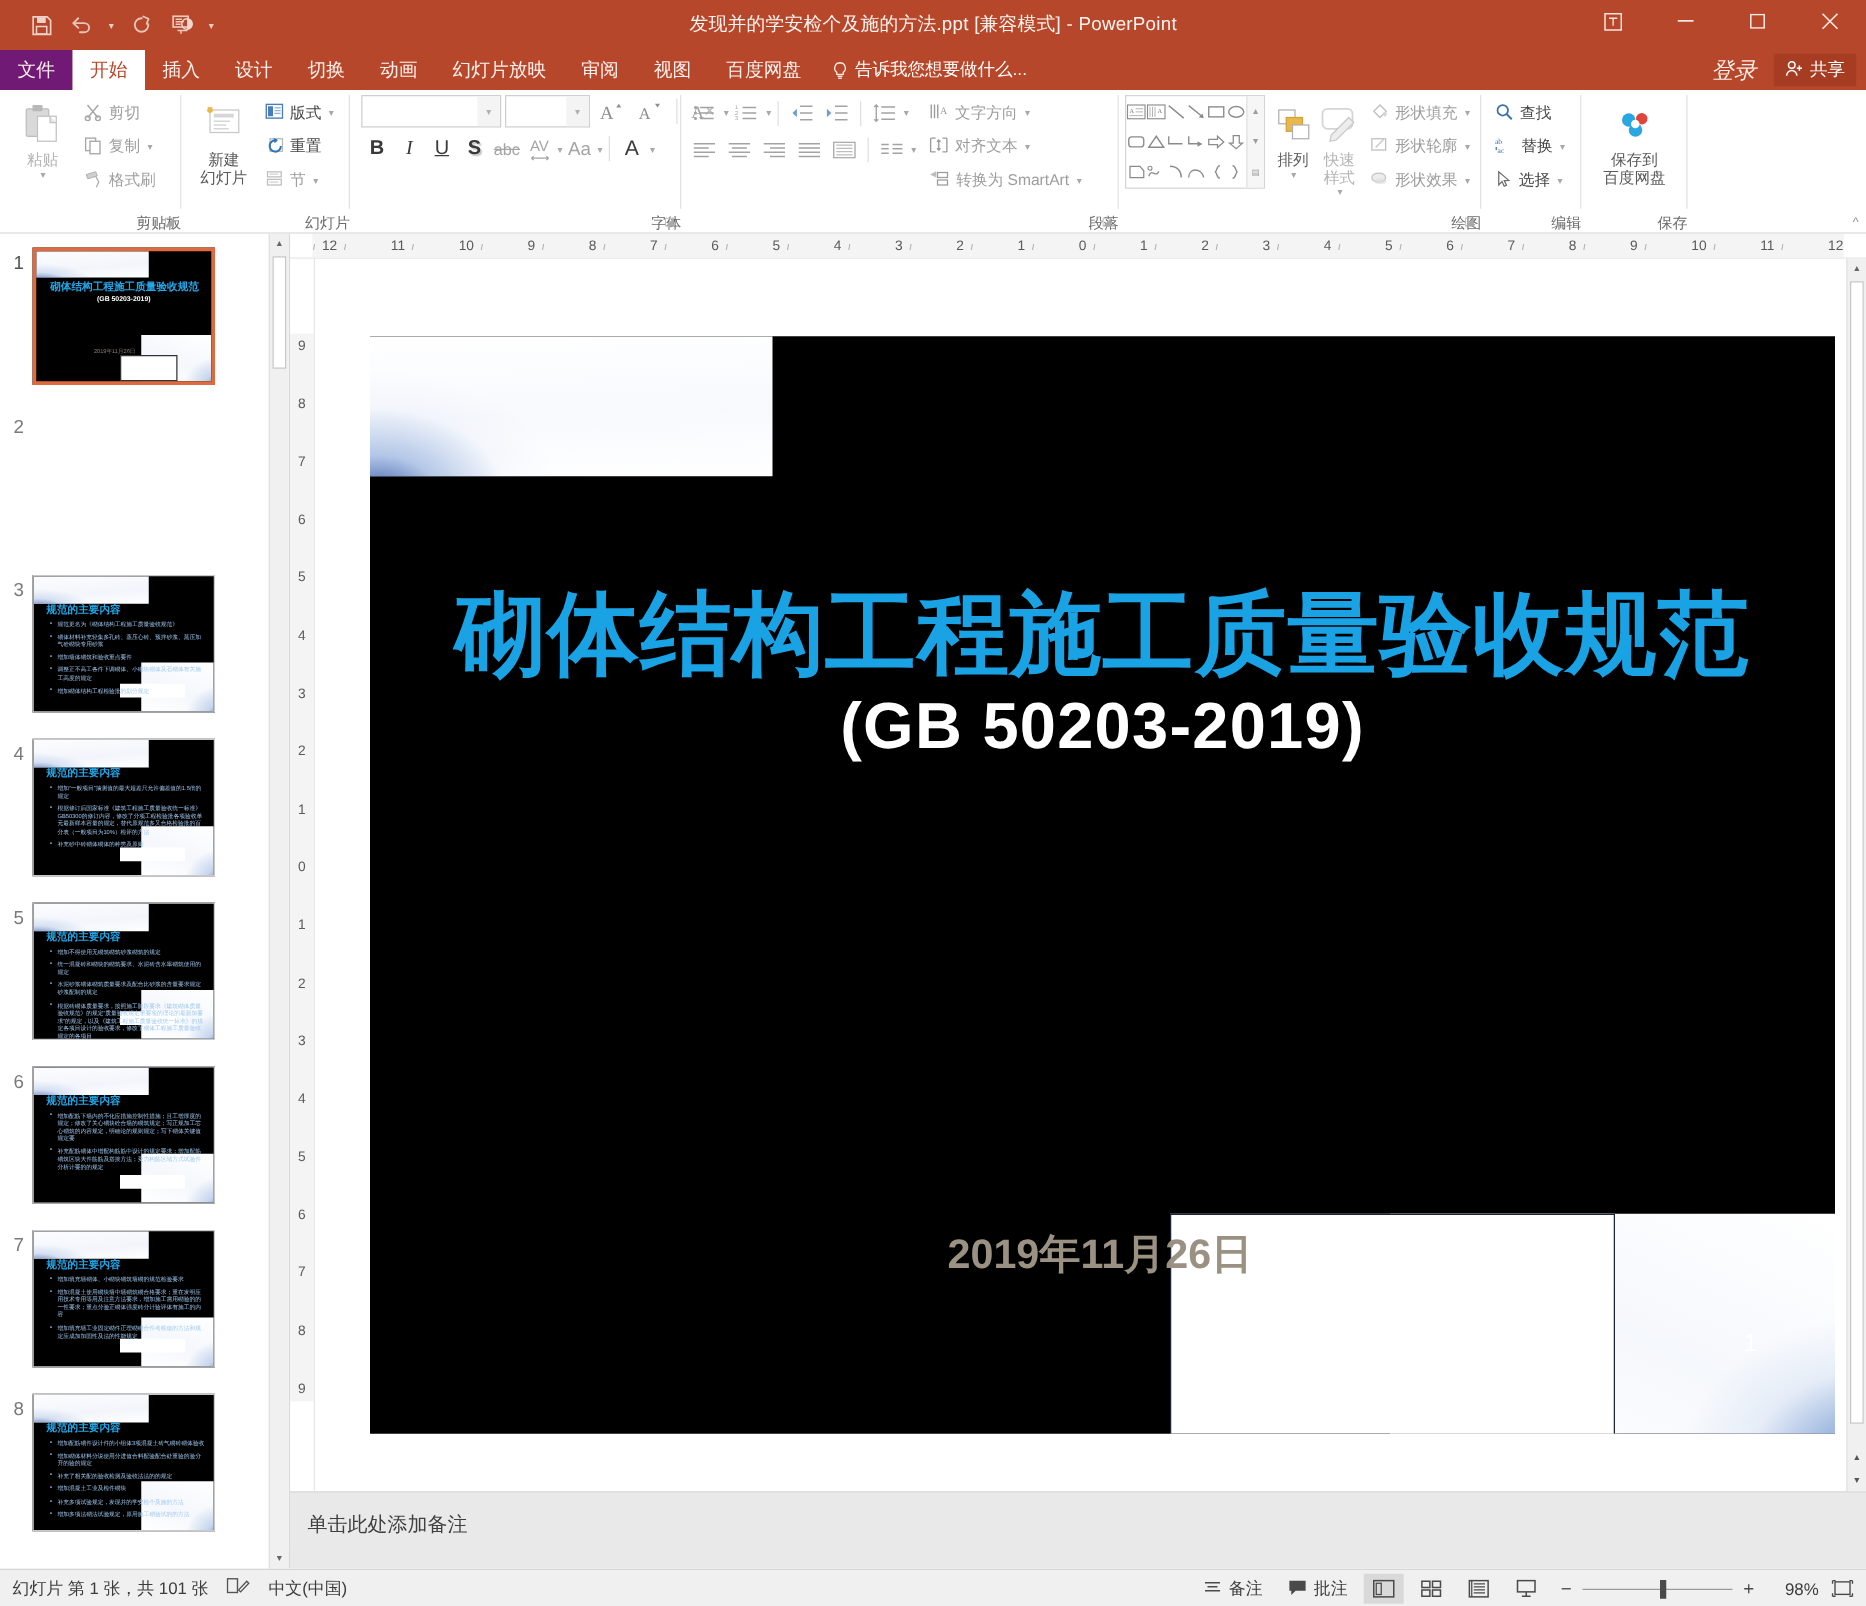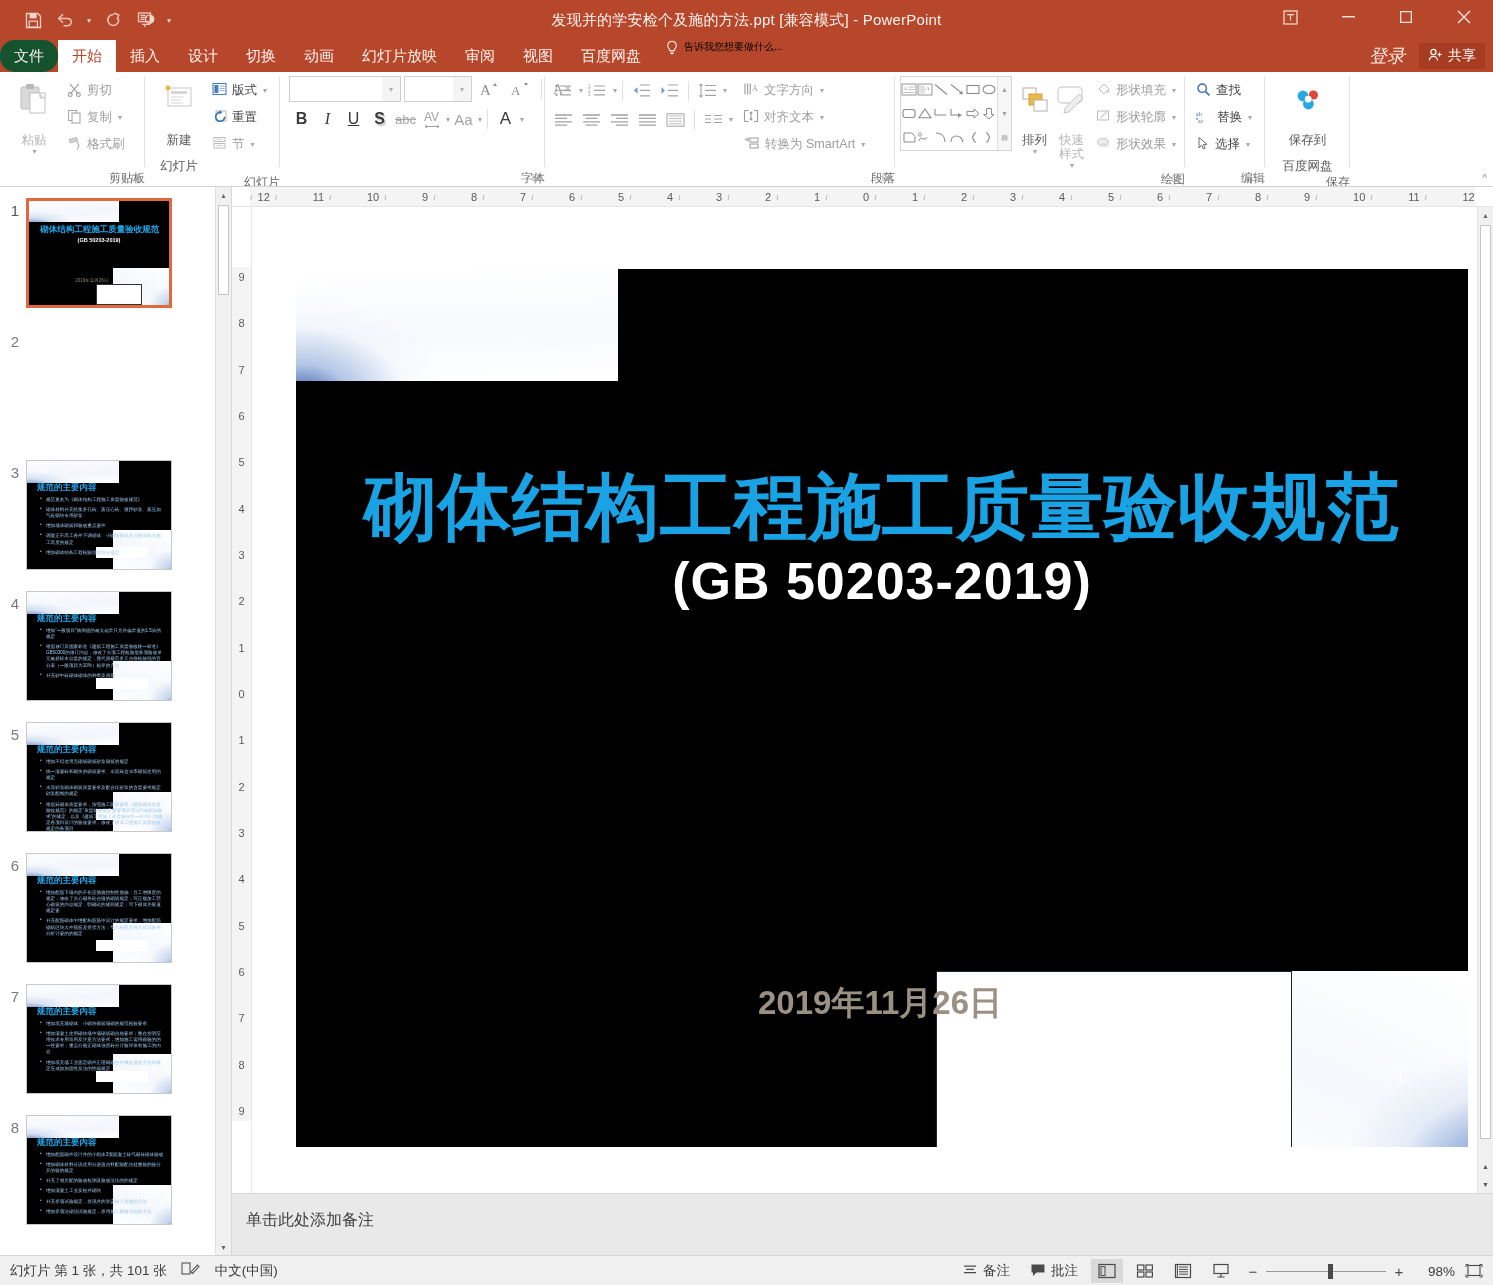--- a/index.html
+++ b/index.html
@@ -37,23 +37,23 @@
 
   
   .tabsrow {
     height: 32px; background: #b7472a; flex: 0 0 32px; display: flex; align-items: stretch;
     position: relative;
   }
   .tab {
     padding: 0 14px; color: #fdf1ee; font-size: 15px; display: flex; align-items: center;
     height: 32px; white-space: nowrap;
   }
-  .tab.file { background: #14532d; border-radius: 15px; }
+  .tab.file { background: #701a75; }
   .tab.active { background: #ffffff; color: #b7472a; }
-  .tab-tellme { display: flex; align-items: flex-start; gap: 5px; color: #000000; font-size: 10px; padding: 0 10px; }
+  .tab-tellme { display: flex; align-items: center; gap: 5px; color: #ffffff; font-size: 14px; padding: 0 10px; }
   .bulb { width: 14px; height: 15px; }
   .tabsrow-right { position: absolute; right: 8px; top: 0; height: 32px; display: flex; align-items: center; gap: 6px; }
   .signin { color: #fceee9; font-size: 18px; padding: 3px 8px; font-style: italic; }
   .share { color: #fff; font-size: 14px; padding: 4px 9px; background: #a63d22; display: flex; align-items: center; gap: 5px; }
 
   
   .ribbon {
     height: 115px; flex: 0 0 115px; background: #ffffff; border-bottom: 1px solid #d4d4d4;
     display: flex; position: relative; overflow: hidden;
   }
@@ -66,21 +66,21 @@
     height: 18px; font-size: 12px; color: #6b6b6b; text-align: right; line-height: 18px;
     position: relative;
   }
   .dlauncher { position: absolute; right: 5px; bottom: 1px; font-size: 9px; color: #a9a9a9; }
 
   .bigbtn {
     display: flex; flex-direction: column; align-items: center; justify-content: flex-start;
     width: 58px; padding-top: 3px; color: #5a5a5a; font-size: 12.5px;
   }
   .bigbtn .glyph { height: 42px; display: flex; align-items: center; justify-content: center; }
-  .bigbtn .lbl { line-height: 14px; text-align: center; color: #9b9b9b; margin-top: 12px; }
+  .bigbtn .lbl { line-height: 14px; text-align: center; color: #9b9b9b; }
   .bigbtn.dim .lbl { color: #b5b5b5; }
 
   .smallcol { display: flex; flex-direction: column; gap: 2px; padding-top: 2px; }
   .smallbtn {
     display: flex; align-items: center; gap: 5px; font-size: 12.5px; color: #9d9d9d;
     height: 25px; padding: 0 4px; white-space: nowrap;
   }
   .smallbtn.enabled { color: #444; }
   .caret { font-size: 8px; color: #a8a8a8; margin-left: 1px; }
 

